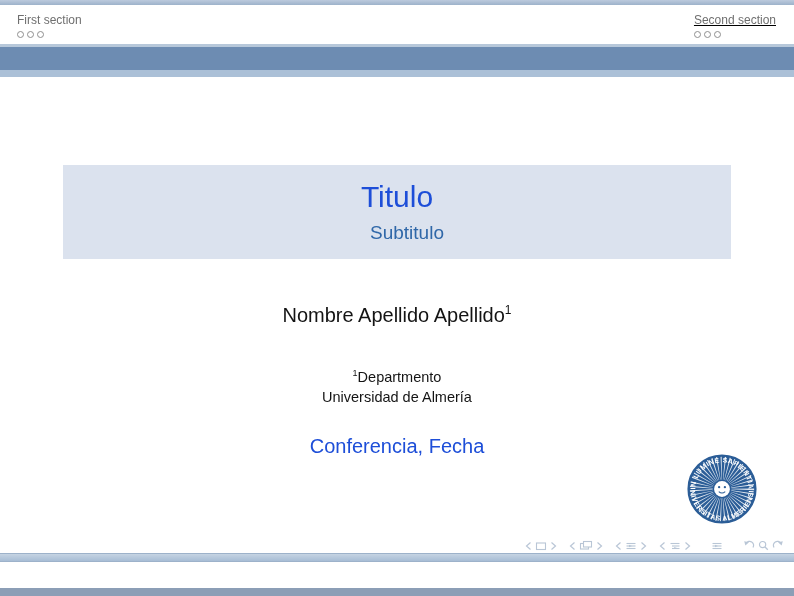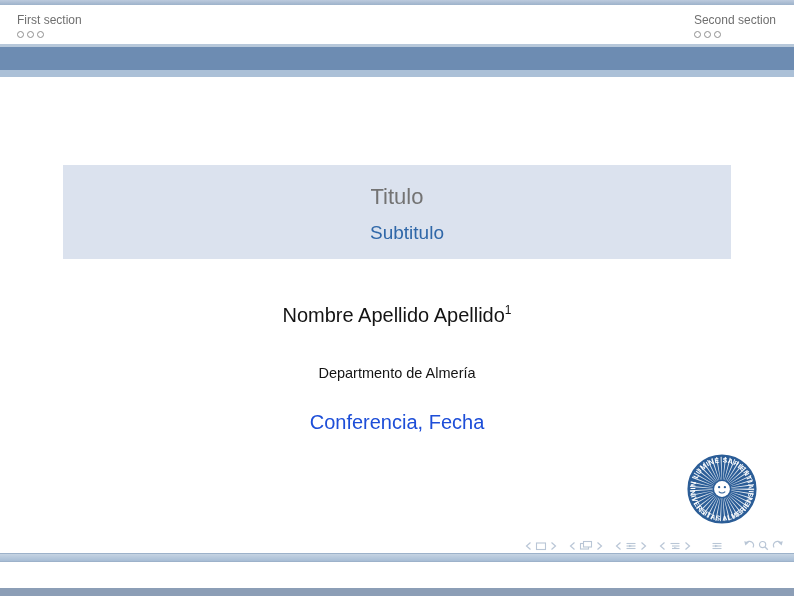--- a/index.html
+++ b/index.html
@@ -15,21 +15,21 @@
   .top-strip{
     position:absolute;left:0;top:0;width:794px;height:5px;
     background:linear-gradient(#bccadd,#9db2ca);
   }
   .header-band{
     position:absolute;left:0;top:5px;width:794px;height:39px;
     background:#ffffff;
   }
   .section-nav{position:absolute;top:8px;}
   .section-nav.left{left:17px;text-align:left;}
-  .section-nav.right{right:18px;text-align:left;}
+  .section-nav.right{right:18px;text-align:left;text-decoration:underline;}
   .section-label{
     font-size:12px;color:#6f6f6f;line-height:15px;display:block;
   }
   .dots{margin-top:3px;display:flex;gap:3px;}
   .dot{
     width:7px;height:7px;border-radius:50%;
     border:1.2px solid #8f8f8f;background:#ffffff;display:inline-block;
   }
   .bar-light-top{
     position:absolute;left:0;top:44px;width:794px;height:3px;background:#b7c8da;
@@ -39,21 +39,21 @@
   }
   .bar-light-bottom{
     position:absolute;left:0;top:70px;width:794px;height:7px;background:#abc0d7;
   }
   
   .title-block{
     position:absolute;left:63px;top:165px;width:668px;height:94px;
     background:#dbe2ee;text-align:center;
   }
   .title{
-    margin-top:13px;font-size:22px;line-height:38px;color:#737373;
+    margin-top:13px;font-size:30px;line-height:38px;color:#1d4ed8;
     font-weight:normal;
   }
   .subtitle{
     margin-top:5px;font-size:19px;line-height:23px;color:#2f67a8;margin-left:20px;
   }
   
   .author-area{position:absolute;left:0;top:298px;width:794px;text-align:center;color:#111;}
   .author-name{font-size:20px;line-height:24px;color:#141414;}
   .author-name sup{font-size:12px;}
   .institute{margin-top:36px;font-size:14.5px;line-height:21px;color:#141414;}
@@ -113,21 +113,22 @@
   <div class="bar-light-bottom"></div>
 
   <div class="title-block">
     <div class="title">Titulo</div>
     <div class="subtitle">Subtitulo</div>
   </div>
 
   <div class="author-area">
     <div class="author-name"><span>Nombre Apellido Apellido</span><sup>1</sup></div>
     <div class="institute">
-      <div>Departmento de Almería</div>
+      <div><sup>1</sup><span>Departmento</span></div>
+      <div>Universidad de Almería</div>
     </div>
     <div class="date-line">Conferencia, Fecha</div>
   </div>
 
   <svg class="logo" viewBox="0 0 100 100">
     <circle cx="50" cy="50" r="47" fill="#2b5d97"></circle>
 
     <circle cx="50" cy="50" r="29" fill="none" stroke="#ffffff" stroke-width="32" stroke-dasharray="1.1 3.1" opacity="0.85"></circle>
     <circle cx="50" cy="50" r="46.5" fill="none" stroke="#2b5d97" stroke-width="3"></circle>
 

